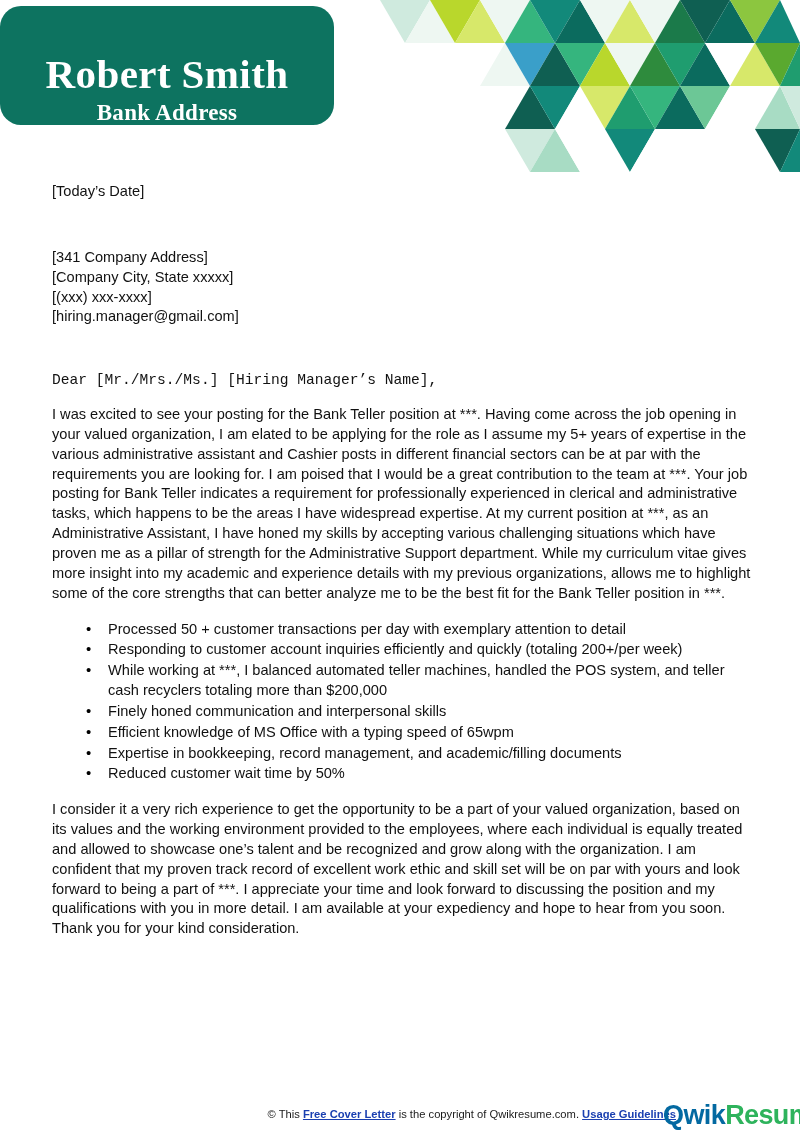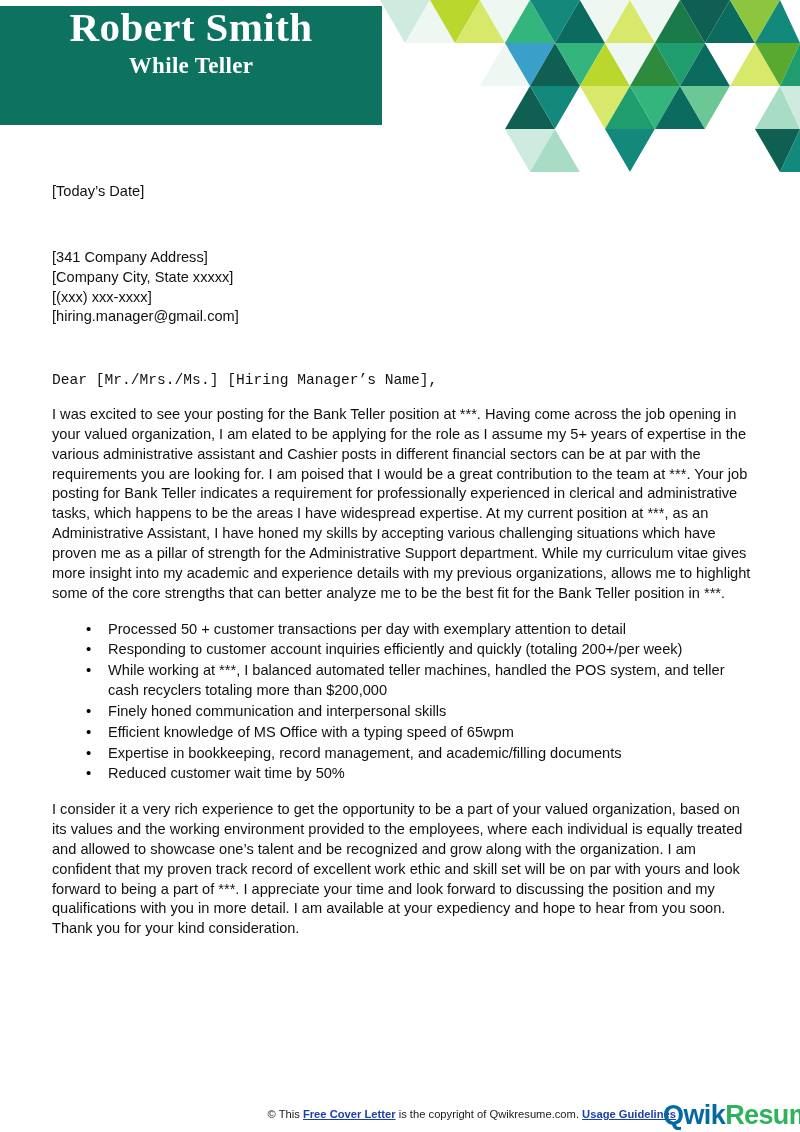--- a/index.html
+++ b/index.html
@@ -24,28 +24,29 @@
     width: 420px;
     height: 175px;
     pointer-events: none;
   }
 
   
   #header-banner {
     position: absolute;
     left: 0;
     top: 6px;
-    width: 382px;
+    width: 334px;
     height: 119px;
     background: #0d7360;
     box-sizing: border-box;
     display: flex;
     flex-direction: column;
     align-items: center;
-    justify-content: flex-start;
+    justify-content: flex-end;
+    border-radius: 21px;
   }
   #candidate-name {
     font-family: "Liberation Serif", serif;
     font-weight: bold;
     font-size: 41px;
     line-height: 1.05;
     color: #ffffff;
     letter-spacing: 0.4px;
     margin: 0 0 4px 0;
   }
@@ -211,21 +212,21 @@
     <polygon points="250,172 275,129 300,172" fill="#ffffff"></polygon>
     <polygon points="275,129 325,129 300,172" fill="#ffffff"></polygon>
     <polygon points="325,129 375,129 350,172" fill="#ffffff"></polygon>
     <polygon points="375,129 420,129 400,172" fill="#0f5f52"></polygon>
     <polygon points="400,172 420,129 420,172" fill="#12897a"></polygon>
   </g>
 </svg>
 
 <div id="header-banner">
   <div id="candidate-name">Robert Smith</div>
-  <div id="candidate-title">While Teller</div>
+  <div id="candidate-title">Bank Address</div>
 </div>
 
 <div id="letter">
 
   <div id="date-line" class="txt">[Today’s Date]</div>
 
   <div id="recipient-block" class="txt">
     <div>[341 Company Address]</div>
     <div>[Company City, State xxxxx]</div>
     <div>[(xxx) xxx-xxxx]</div>

